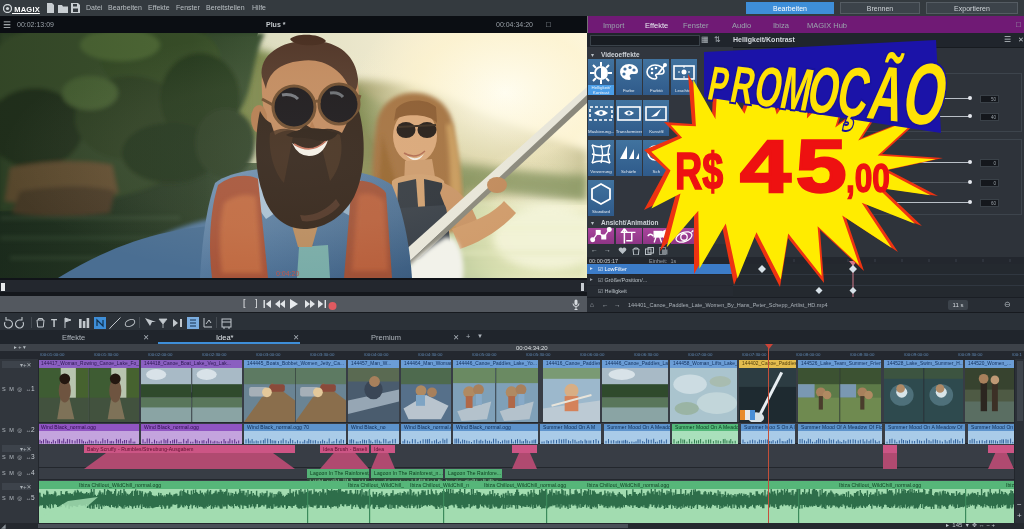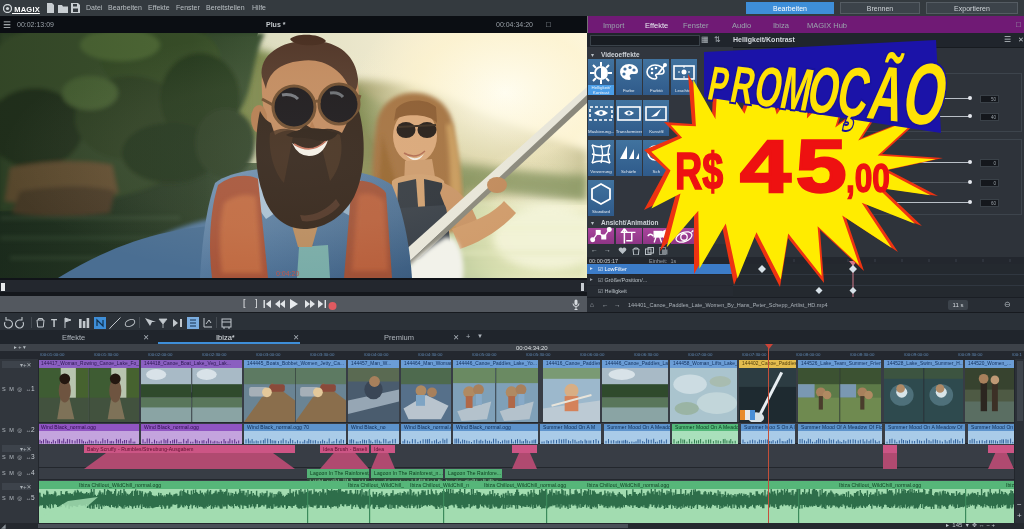--- a/index.html
+++ b/index.html
@@ -596,24 +596,24 @@
 <rect x="214" y="1" width="1" height="11" fill="#454b52"></rect>
 <g stroke="#c2c8cd" fill="none">
         <rect x="220" y="3" width="9" height="8"></rect>
         <path d="M222,11 v2 M227,11 v2 M220,6 h9"></path>
       </g>
 </svg>
   </div>
 <div class="abs" id="ttabs">
   <span style="position:absolute;left:62px;top:3px;">Effekte</span>
   <span style="position:absolute;left:143px;top:3px;">✕</span>
-  <span style="position:absolute;left:216px;top:3px;color:#dfe4e8;">Ibiza*</span>
+  <span style="position:absolute;left:216px;top:3px;color:#dfe4e8;">Idea*</span>
   <span style="position:absolute;left:293px;top:3px;">✕</span>
   <div style="position:absolute;left:158px;top:12px;width:142px;height:2px;background:#3e8ed8;"></div>
-  <span style="position:absolute;left:384px;top:3px;">Premium</span>
+  <span style="position:absolute;left:371px;top:3px;">Premium</span>
   <span style="position:absolute;left:453px;top:3px;">✕</span>
   <span style="position:absolute;left:466px;top:2px;">+</span>
   <span style="position:absolute;left:477px;top:3px;font-size:6px;">▼</span>
 </div>
 <div class="abs" id="tstrip">
     <span style="position:absolute;left:516px;top:1px;">00:04:34:20</span>
 <span style="position:absolute;left:14px;top:0px;color:#b9c0c6;font-size:5.5px;">▸ + ▾</span>
   </div>
 <div class="abs" id="ruler">
   <span style="position:absolute;left:40px;top:1px;">/00:01:00:00</span>

